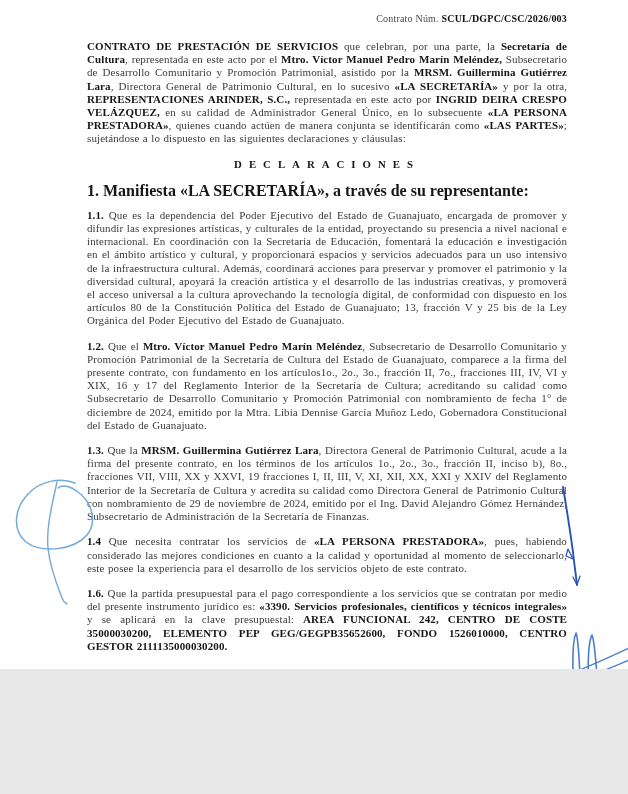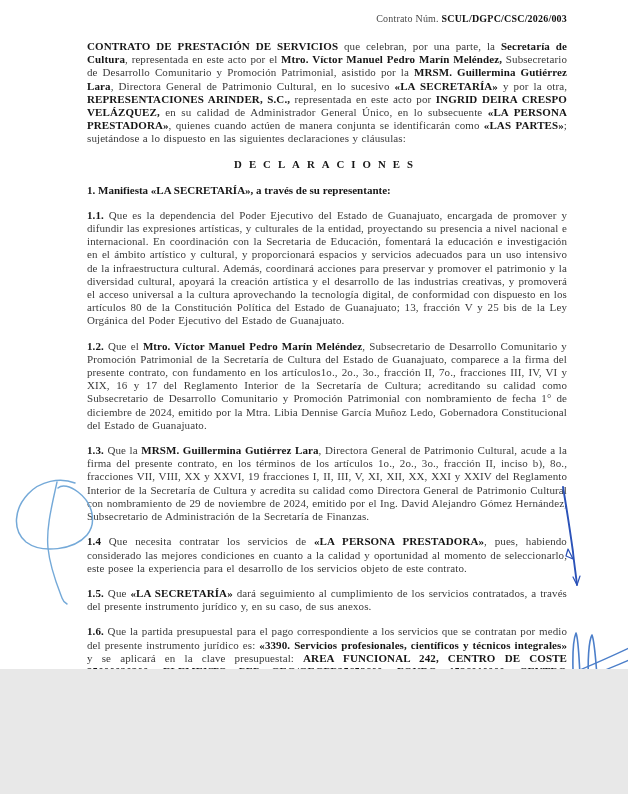--- a/index.html
+++ b/index.html
@@ -42,21 +42,21 @@
   .para b { color: #161616; }
   .decl-title {
     text-align: center;
     font-size: 10.8px;
     font-weight: bold;
     color: #161616;
     letter-spacing: 7px;
     margin: 10px 0 14px 0;
   }
   .section-heading {
-    font-size: 11px;
+    font-size: 16px;
     line-height: 13.2px;
     font-weight: bold;
     color: #161616;
     margin-bottom: 12px;
   }
   .footer {
     position: absolute;
     left: 75px;
     right: 61px;
     top: 748px;
@@ -89,21 +89,20 @@
     <p class="para"><b>CONTRATO DE PRESTACIÓN DE SERVICIOS</b> que celebran, por una parte, la <b>Secretaría de Cultura</b>, representada en este acto por el <b>Mtro. Víctor Manuel Pedro Marín Meléndez,</b> Subsecretario de Desarrollo Comunitario y Promoción Patrimonial, asistido por la <b>MRSM. Guillermina Gutiérrez Lara</b>, Directora General de Patrimonio Cultural, en lo sucesivo <b>«LA SECRETARÍA»</b> y por la otra, <b>REPRESENTACIONES ARINDER, S.C.,</b> representada en este acto por <b>INGRID DEIRA CRESPO VELÁZQUEZ,</b> en su calidad de Administrador General Único, en lo subsecuente <b>«LA PERSONA PRESTADORA»</b>, quienes cuando actúen de manera conjunta se identificarán como <b>«LAS PARTES»</b>; sujetándose a lo dispuesto en las siguientes declaraciones y cláusulas:</p>
 
     <div class="decl-title">DECLARACIONES</div>
 
     <p class="section-heading">1.  Manifiesta «LA SECRETARÍA», a través de su representante:</p>
 
     <p class="para"><b>1.1.</b> Que es la dependencia del Poder Ejecutivo del Estado de Guanajuato, encargada de promover y difundir las expresiones artísticas, y culturales de la entidad, proyectando su presencia a nivel nacional e internacional. En coordinación con la Secretaria de Educación, fomentará la educación e investigación en el ámbito artístico y cultural, y proporcionará espacios y servicios adecuados para un uso intensivo de la infraestructura cultural. Además, coordinará acciones para preservar y promover el patrimonio y la diversidad cultural, apoyará la creación artística y el desarrollo de las industrias creativas, y promoverá el acceso universal a la cultura aprovechando la tecnología digital, de conformidad con dispuesto en los artículos 80 de la Constitución Política del Estado de Guanajuato; 13, fracción V y 25 bis de la Ley Orgánica del Poder Ejecutivo del Estado de Guanajuato.</p>
     <p class="para"><b>1.2.</b> Que el <b>Mtro. Víctor Manuel Pedro Marín Meléndez</b>, Subsecretario de Desarrollo Comunitario y Promoción Patrimonial de la Secretaría de Cultura del Estado de Guanajuato, comparece a la firma del presente contrato, con fundamento en los artículos1o., 2o., 3o., fracción II, 7o., fracciones III, IV, VI y XIX, 16 y 17 del Reglamento Interior de la Secretaría de Cultura; acreditando su calidad como Subsecretario de Desarrollo Comunitario y Promoción Patrimonial con nombramiento de fecha 1° de diciembre de 2024, emitido por la Mtra. Libia Dennise García Muñoz Ledo, Gobernadora Constitucional del Estado de Guanajuato.</p>
     <p class="para"><b>1.3.</b> Que la <b>MRSM. Guillermina Gutiérrez Lara</b>, Directora General de Patrimonio Cultural, acude a la firma del presente contrato, en los términos de los artículos 1o., 2o., 3o., fracción II, inciso b), 8o., fracciones VII, VIII, XX y XXVI, 19 fracciones I, II, III, V, XI, XII, XX, XXI y XXIV del Reglamento Interior de la Secretaría de Cultura y acredita su calidad como Directora General de Patrimonio Cultural con nombramiento de 29 de noviembre de 2024, emitido por el Ing. David Alejandro Gómez Hernández, Subsecretario de Administración de la Secretaría de Finanzas.</p>
     <p class="para"><b>1.4</b> Que necesita contratar los servicios de <b>«LA PERSONA PRESTADORA»</b>, pues, habiendo considerado las mejores condiciones en cuanto a la calidad y oportunidad al momento de seleccionarlo, este posee la experiencia para el desarrollo de los servicios objeto de este contrato.</p>
-    <p class="para"><b>1.5.</b> Que <b>«LA SECRETARÍA»</b> dará seguimiento al cumplimiento de los servicios contratados, a través del presente instrumento jurídico y, en su caso, de sus anexos.</p>
     <p class="para"><b>1.6.</b> Que la partida presupuestal para el pago correspondiente a los servicios que se contratan por medio del presente instrumento jurídico es: <b>«3390. Servicios profesionales, científicos y técnicos integrales»</b> y se aplicará en la clave presupuestal: <b>AREA FUNCIONAL 242, CENTRO DE COSTE 35000030200, ELEMENTO PEP GEG/GEGPB35652600, FONDO 1526010000, CENTRO GESTOR 2111135000030200.</b></p>
   </div>
 
   <div class="footer">
     <div class="footer-org">Secretaria de Cultura del Estado de Guanajuato</div>
     <div class="footer-rule"></div>
     <div class="footer-page">1 de 8</div>
   </div>
 
   <svg class="ink" viewBox="0 0 628 794">

